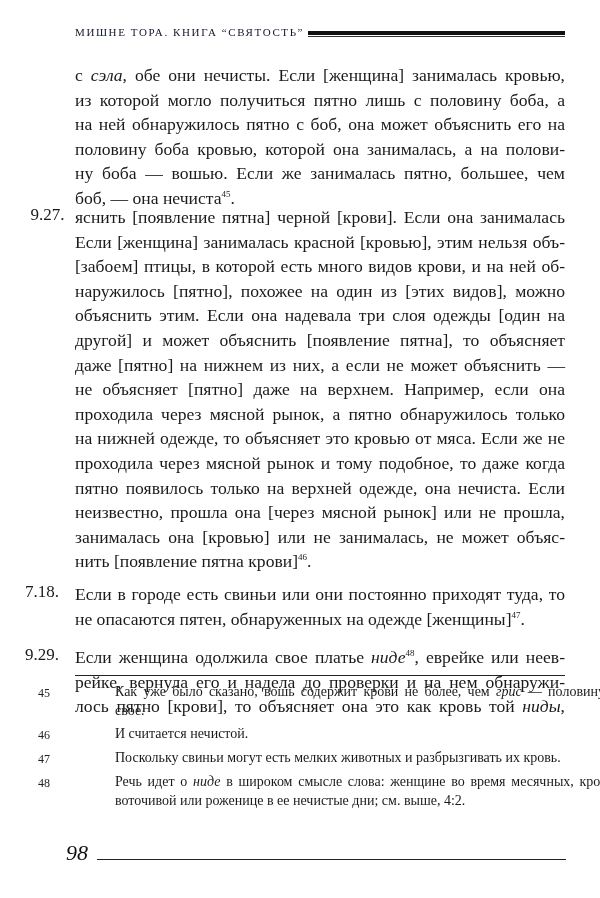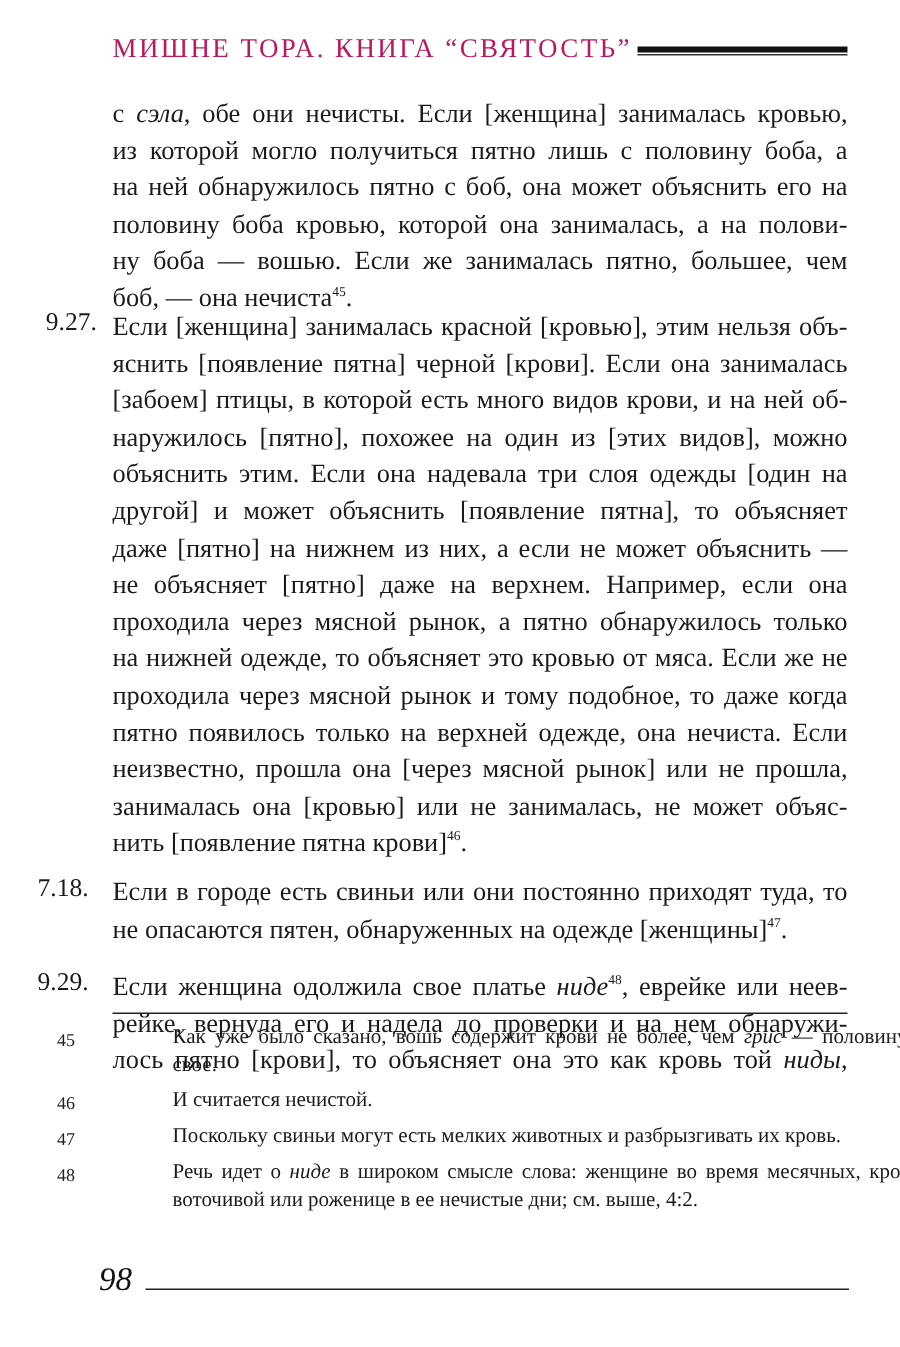--- a/index.html
+++ b/index.html
@@ -7,22 +7,22 @@
     width: 600px; height: 898px; position: relative; overflow: hidden;
     font-family: "DejaVu Serif", "Liberation Serif", serif;
     color: #1a1a1a;
   }
   .header {
     position: absolute; left: 75px; top: 22px; width: 490px; height: 20px;
     display: flex; align-items: center;
   }
   .header-title {
     font-family: "Liberation Serif", serif;
-    font-size: 18px; letter-spacing: 1.6px; white-space: nowrap;
-    color: #be185d;
+    font-size: 11px; letter-spacing: 1.6px; white-space: nowrap;
+    color: #0f172a;
   }
   .header-rule {
     flex: 1; margin-left: 4px; height: 7px; position: relative; top: 2px;
   }
   .header-rule .thick { position: absolute; left: 0; right: 0; top: 0; height: 4px; background: #111; }
   .header-rule .thin { position: absolute; left: 0; right: 0; top: 5px; height: 1.5px; background: #333; }
 
   .text {
     font-family: "Liberation Serif", serif;
     font-size: 17.6px; line-height: 24.6px;
@@ -59,22 +59,22 @@
   <span class="line"><span>с </span><i>сэла</i><span>, обе они нечисты. Если [женщина] занималась кровью,</span></span>
   <span class="line">из которой могло получиться пятно лишь с половину боба, а</span>
   <span class="line">на ней обнаружилось пятно с боб, она может объяснить его на</span>
   <span class="line">половину боба кровью, которой она занималась, а на полови-</span>
   <span class="line">ну боба — вошью. Если же занималась пятно, большее, чем</span>
   <span class="line last"><span>боб, — она нечиста</span><sup>45</sup>.</span>
 </div>
 
 <span class="num" style="top:205px;text-align:center;">9.27.</span>
 <div class="block text" style="top:205px;">
+  <span class="line">яснить [появление пятна] черной [крови]. Если она занималась</span>
   <span class="line">Если [женщина] занималась красной [кровью], этим нельзя объ-</span>
-  <span class="line">яснить [появление пятна] черной [крови]. Если она занималась</span>
   <span class="line">[забоем] птицы, в которой есть много видов крови, и на ней об-</span>
   <span class="line">наружилось [пятно], похожее на один из [этих видов], можно</span>
   <span class="line">объяснить этим. Если она надевала три слоя одежды [один на</span>
   <span class="line">другой] и может объяснить [появление пятна], то объясняет</span>
   <span class="line">даже [пятно] на нижнем из них, а если не может объяснить —</span>
   <span class="line">не объясняет [пятно] даже на верхнем. Например, если она</span>
   <span class="line">проходила через мясной рынок, а пятно обнаружилось только</span>
   <span class="line">на нижней одежде, то объясняет это кровью от мяса. Если же не</span>
   <span class="line">проходила через мясной рынок и тому подобное, то даже когда</span>
   <span class="line">пятно появилось только на верхней одежде, она нечиста. Если</span>

